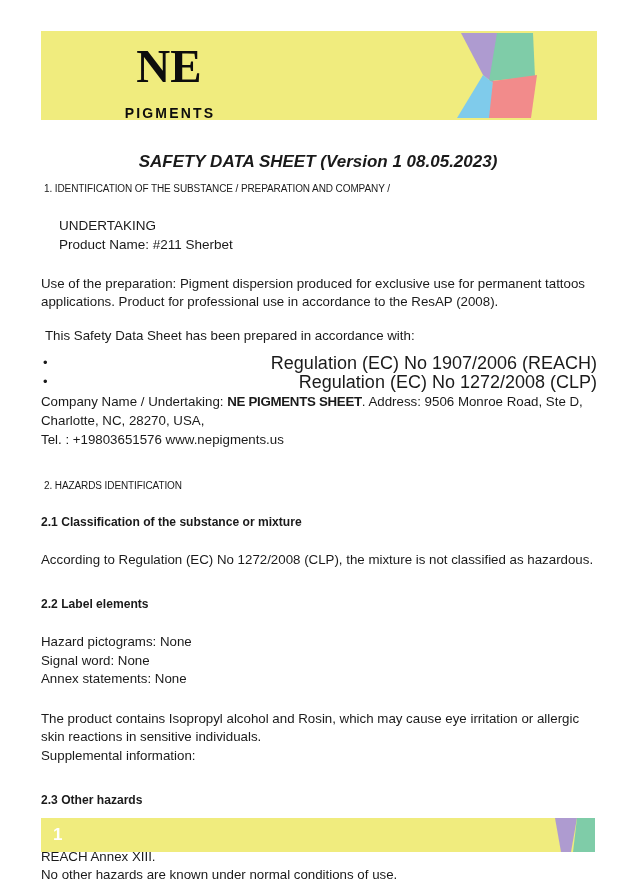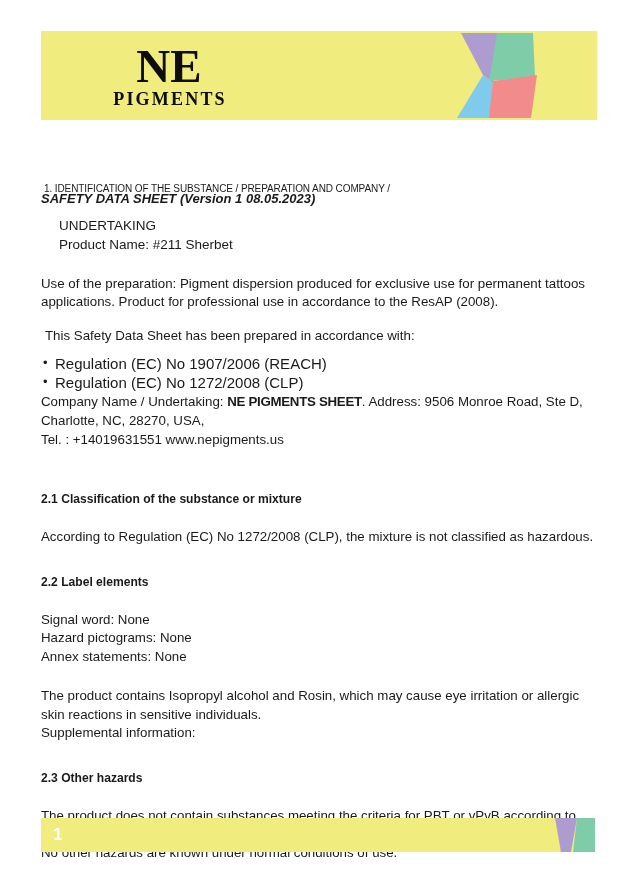--- a/index.html
+++ b/index.html
@@ -43,50 +43,49 @@
   .logo-ne {
     font-family: "Liberation Serif", serif;
     font-weight: 700;
     font-size: 47px;
     line-height: 46px;
     letter-spacing: 0px;
     color: #0d0d0d;
     display: block;
   }
   .logo-pigments {
-    font-family: Liberation Serif, serif;
-    font-weight: 700;
-    font-size: 18px;
+    font-family: Liberation Sans, sans-serif;
+    font-weight: 700;
+    font-size: 14px;
     letter-spacing: 2.2px;
     color: #0d0d0d;
     display: block;
-    margin-top: 0;
+    margin-top: 16px;
     padding-left: 2px;
   }
 
   .logo-mark {
     position: absolute;
     right: 48px;
     top: 0px;
     width: 96px;
     height: 89px;
   }
 
   
   .sds-version {
     position: absolute;
     left: 41px;
     top: 152px;
     width: 554px;
-    text-align: left;
+    text-align: center;
     font-style: italic;
     font-weight: 700;
-    font-size: 13px;
+    font-size: 17px;
     color: #1a1a1a;
-    margin-top: 39px;
   }
 
   .content {
     position: absolute;
     left: 41px;
     top: 178px;
     width: 556px;
   }
 
   h1.sec-title {
@@ -119,24 +118,25 @@
     line-height: 18.5px;
     margin: 0;
   }
 
   ul.reg-list {
     list-style: none;
     margin: 0;
     padding: 0;
   }
   ul.reg-list li {
-    font-size: 15px;
+    font-size: 18px;
     line-height: 19px;
     position: relative;
     padding-left: 14px;
+    text-align: right;
   }
   ul.reg-list li::before {
     content: "\2022";
     position: absolute;
     left: 2px;
     top: -1px;
     font-size: 13px;
   }
 
   .gap-sm { height: 9px; }
@@ -214,41 +214,42 @@
 
     <div class="gap-sm"></div>
 
     <ul class="reg-list">
       <li>Regulation (EC) No 1907/2006 (REACH)</li>
       <li>Regulation (EC) No 1272/2008 (CLP)</li>
     </ul>
 
     <div class="company-line"><span>Company  Name  / Undertaking: </span><span class="company-name-bold">NE PIGMENTS SHEET</span><span>. Address: 9506 Monroe Road, Ste D, Charlotte, NC, 28270, USA,</span></div>
 
-    <div class="company-line">Tel. : +14019631551 www.nepigments.us</div>
+    <div class="company-line">Tel. : +19803651576 www.nepigments.us</div>
 
     <div class="gap-xl"></div>
 
+    <h1 class="sec-title">2. HAZARDS IDENTIFICATION</h1>
 
     <div class="gap-md"></div>
 
     <h2 class="subsec-title">2.1 Classification of the substance or mixture</h2>
 
     <div class="gap-lg"></div>
 
     <p class="body">According to Regulation (EC) No 1272/2008 (CLP), the mixture is not classified as hazardous.</p>
 
     <div class="gap-xl"></div>
 
     <h2 class="subsec-title">2.2 Label elements</h2>
 
     <div class="gap-lg"></div>
 
+    <p class="body">Hazard pictograms: None</p>
     <p class="body">Signal word: None</p>
-    <p class="body">Hazard pictograms: None</p>
     <p class="body">Annex statements: None</p>
 
     <div class="gap-lg"></div>
 
     <p class="body">The product contains Isopropyl alcohol and Rosin, which may cause eye irritation or allergic skin reactions in sensitive individuals.</p>
     <p class="body">Supplemental information:</p>
 
     <div class="gap-xl"></div>
 
     <h2 class="subsec-title">2.3 Other hazards</h2>

